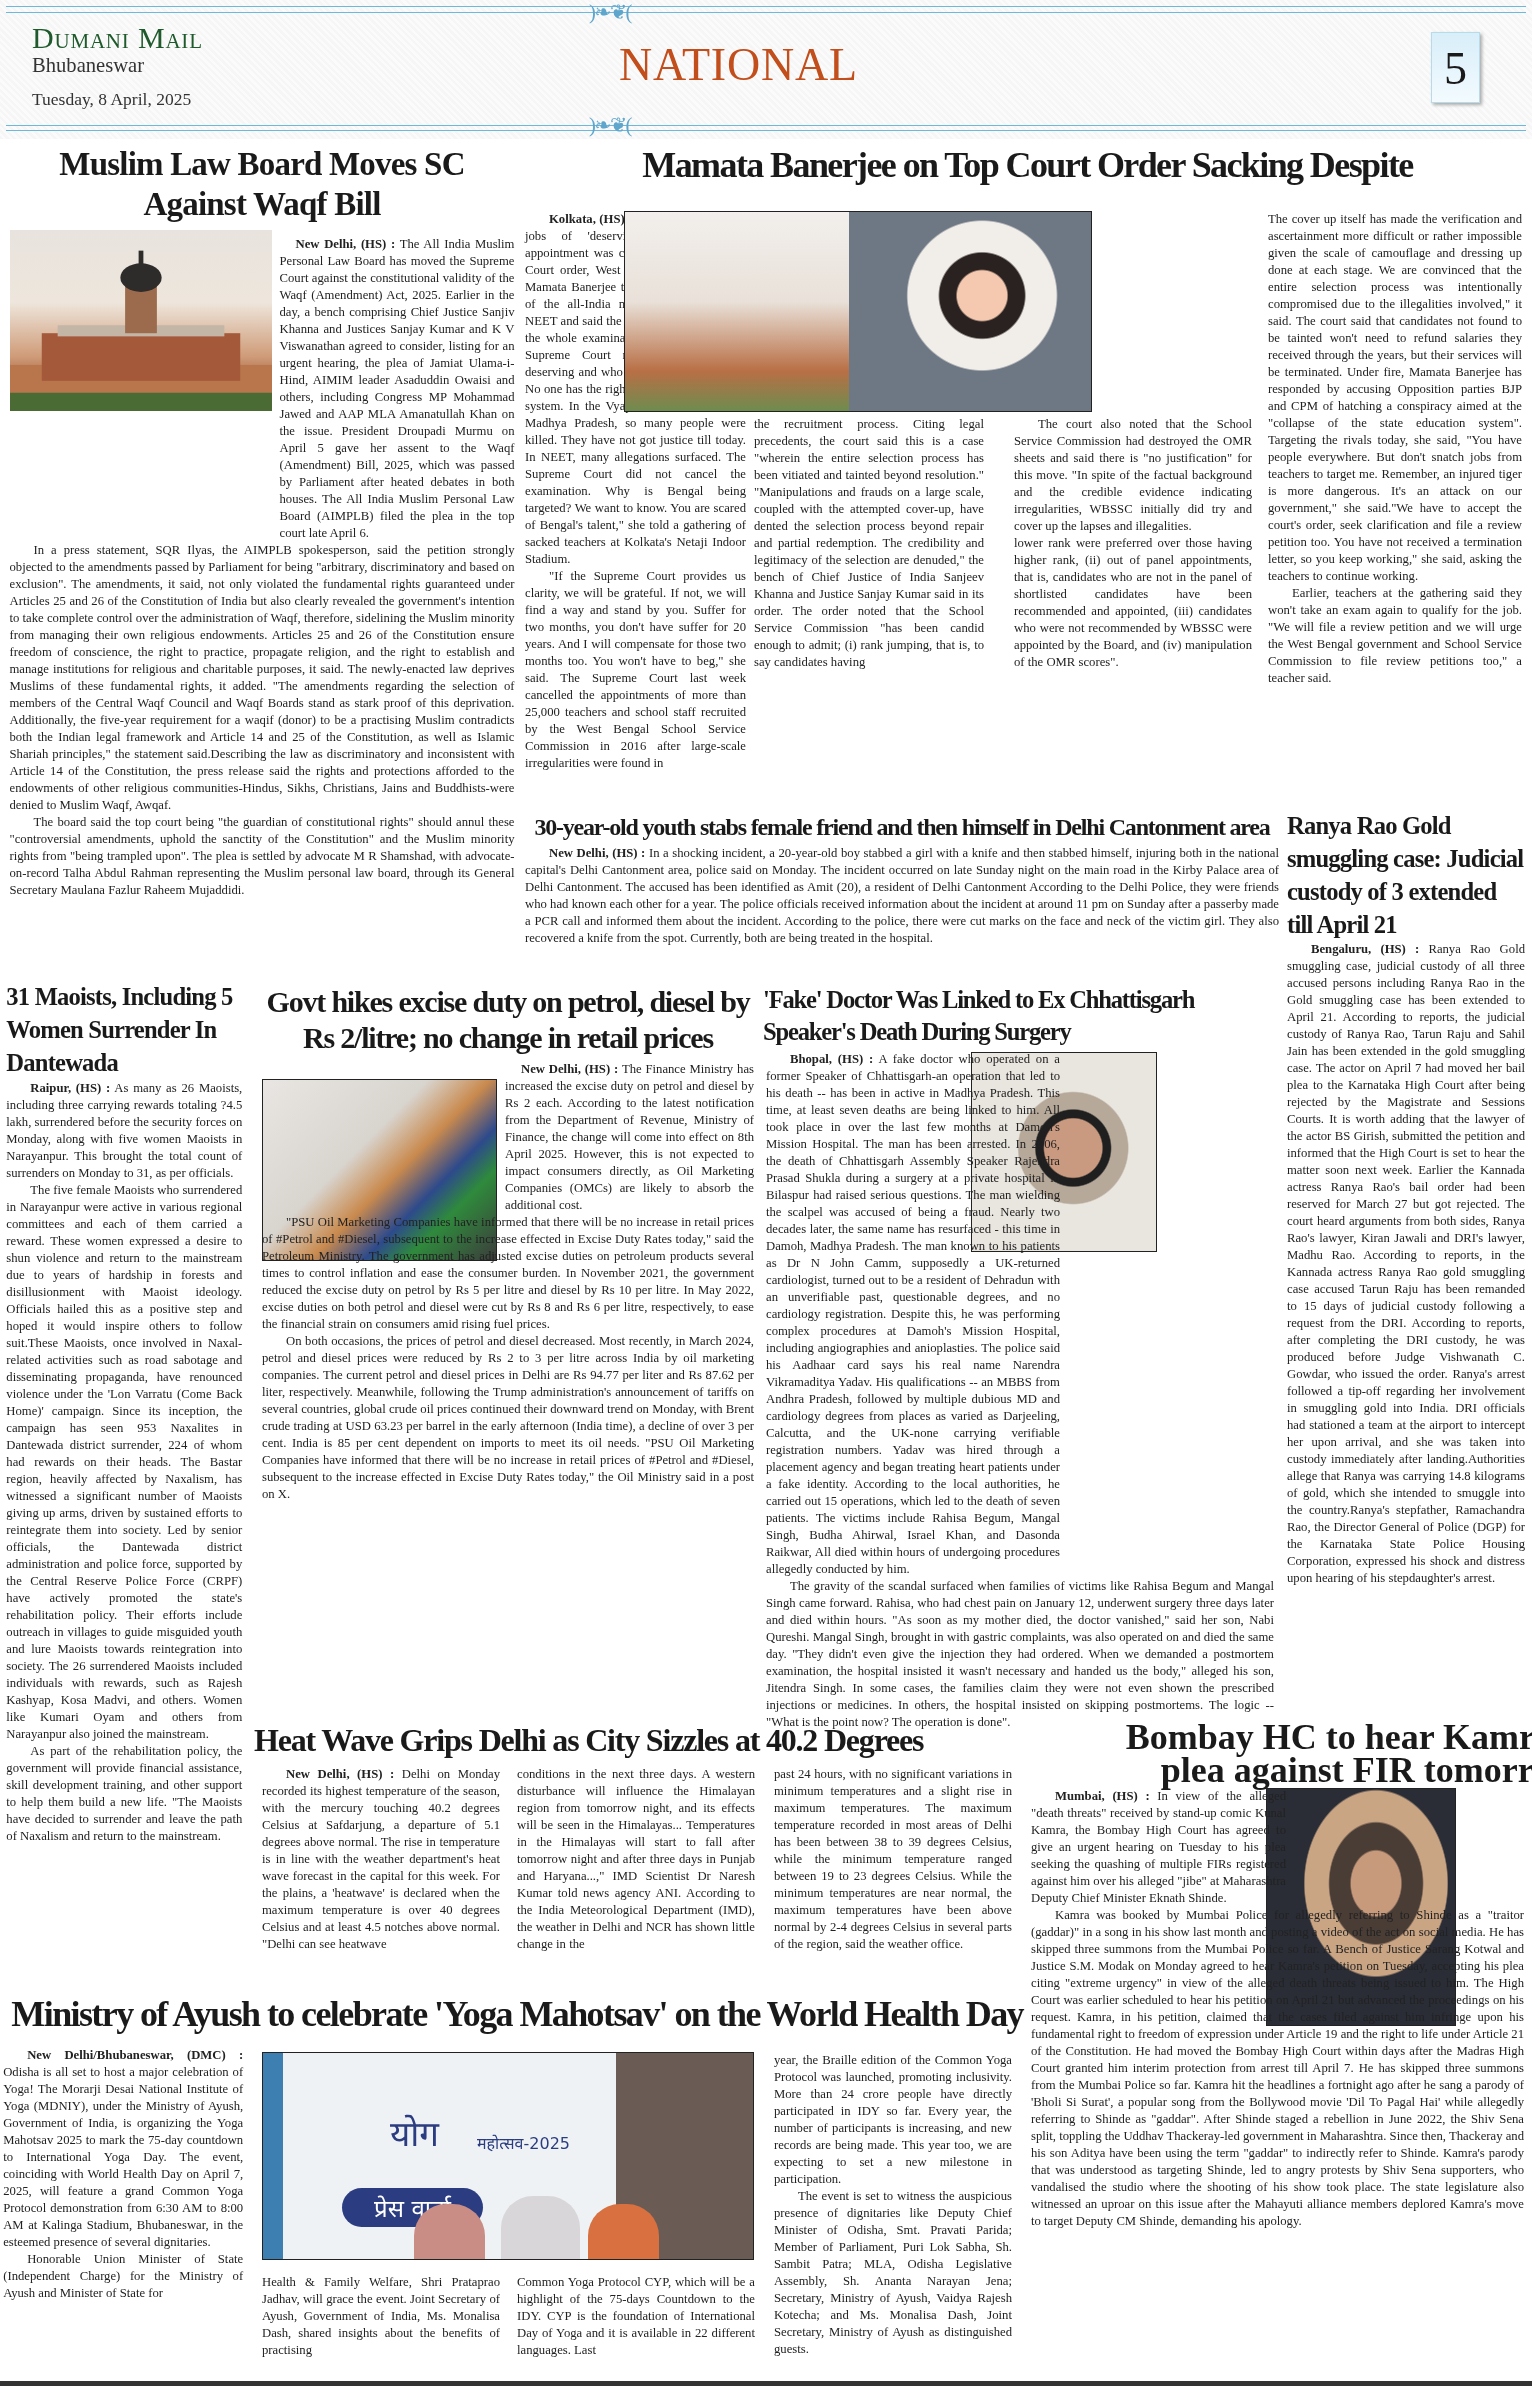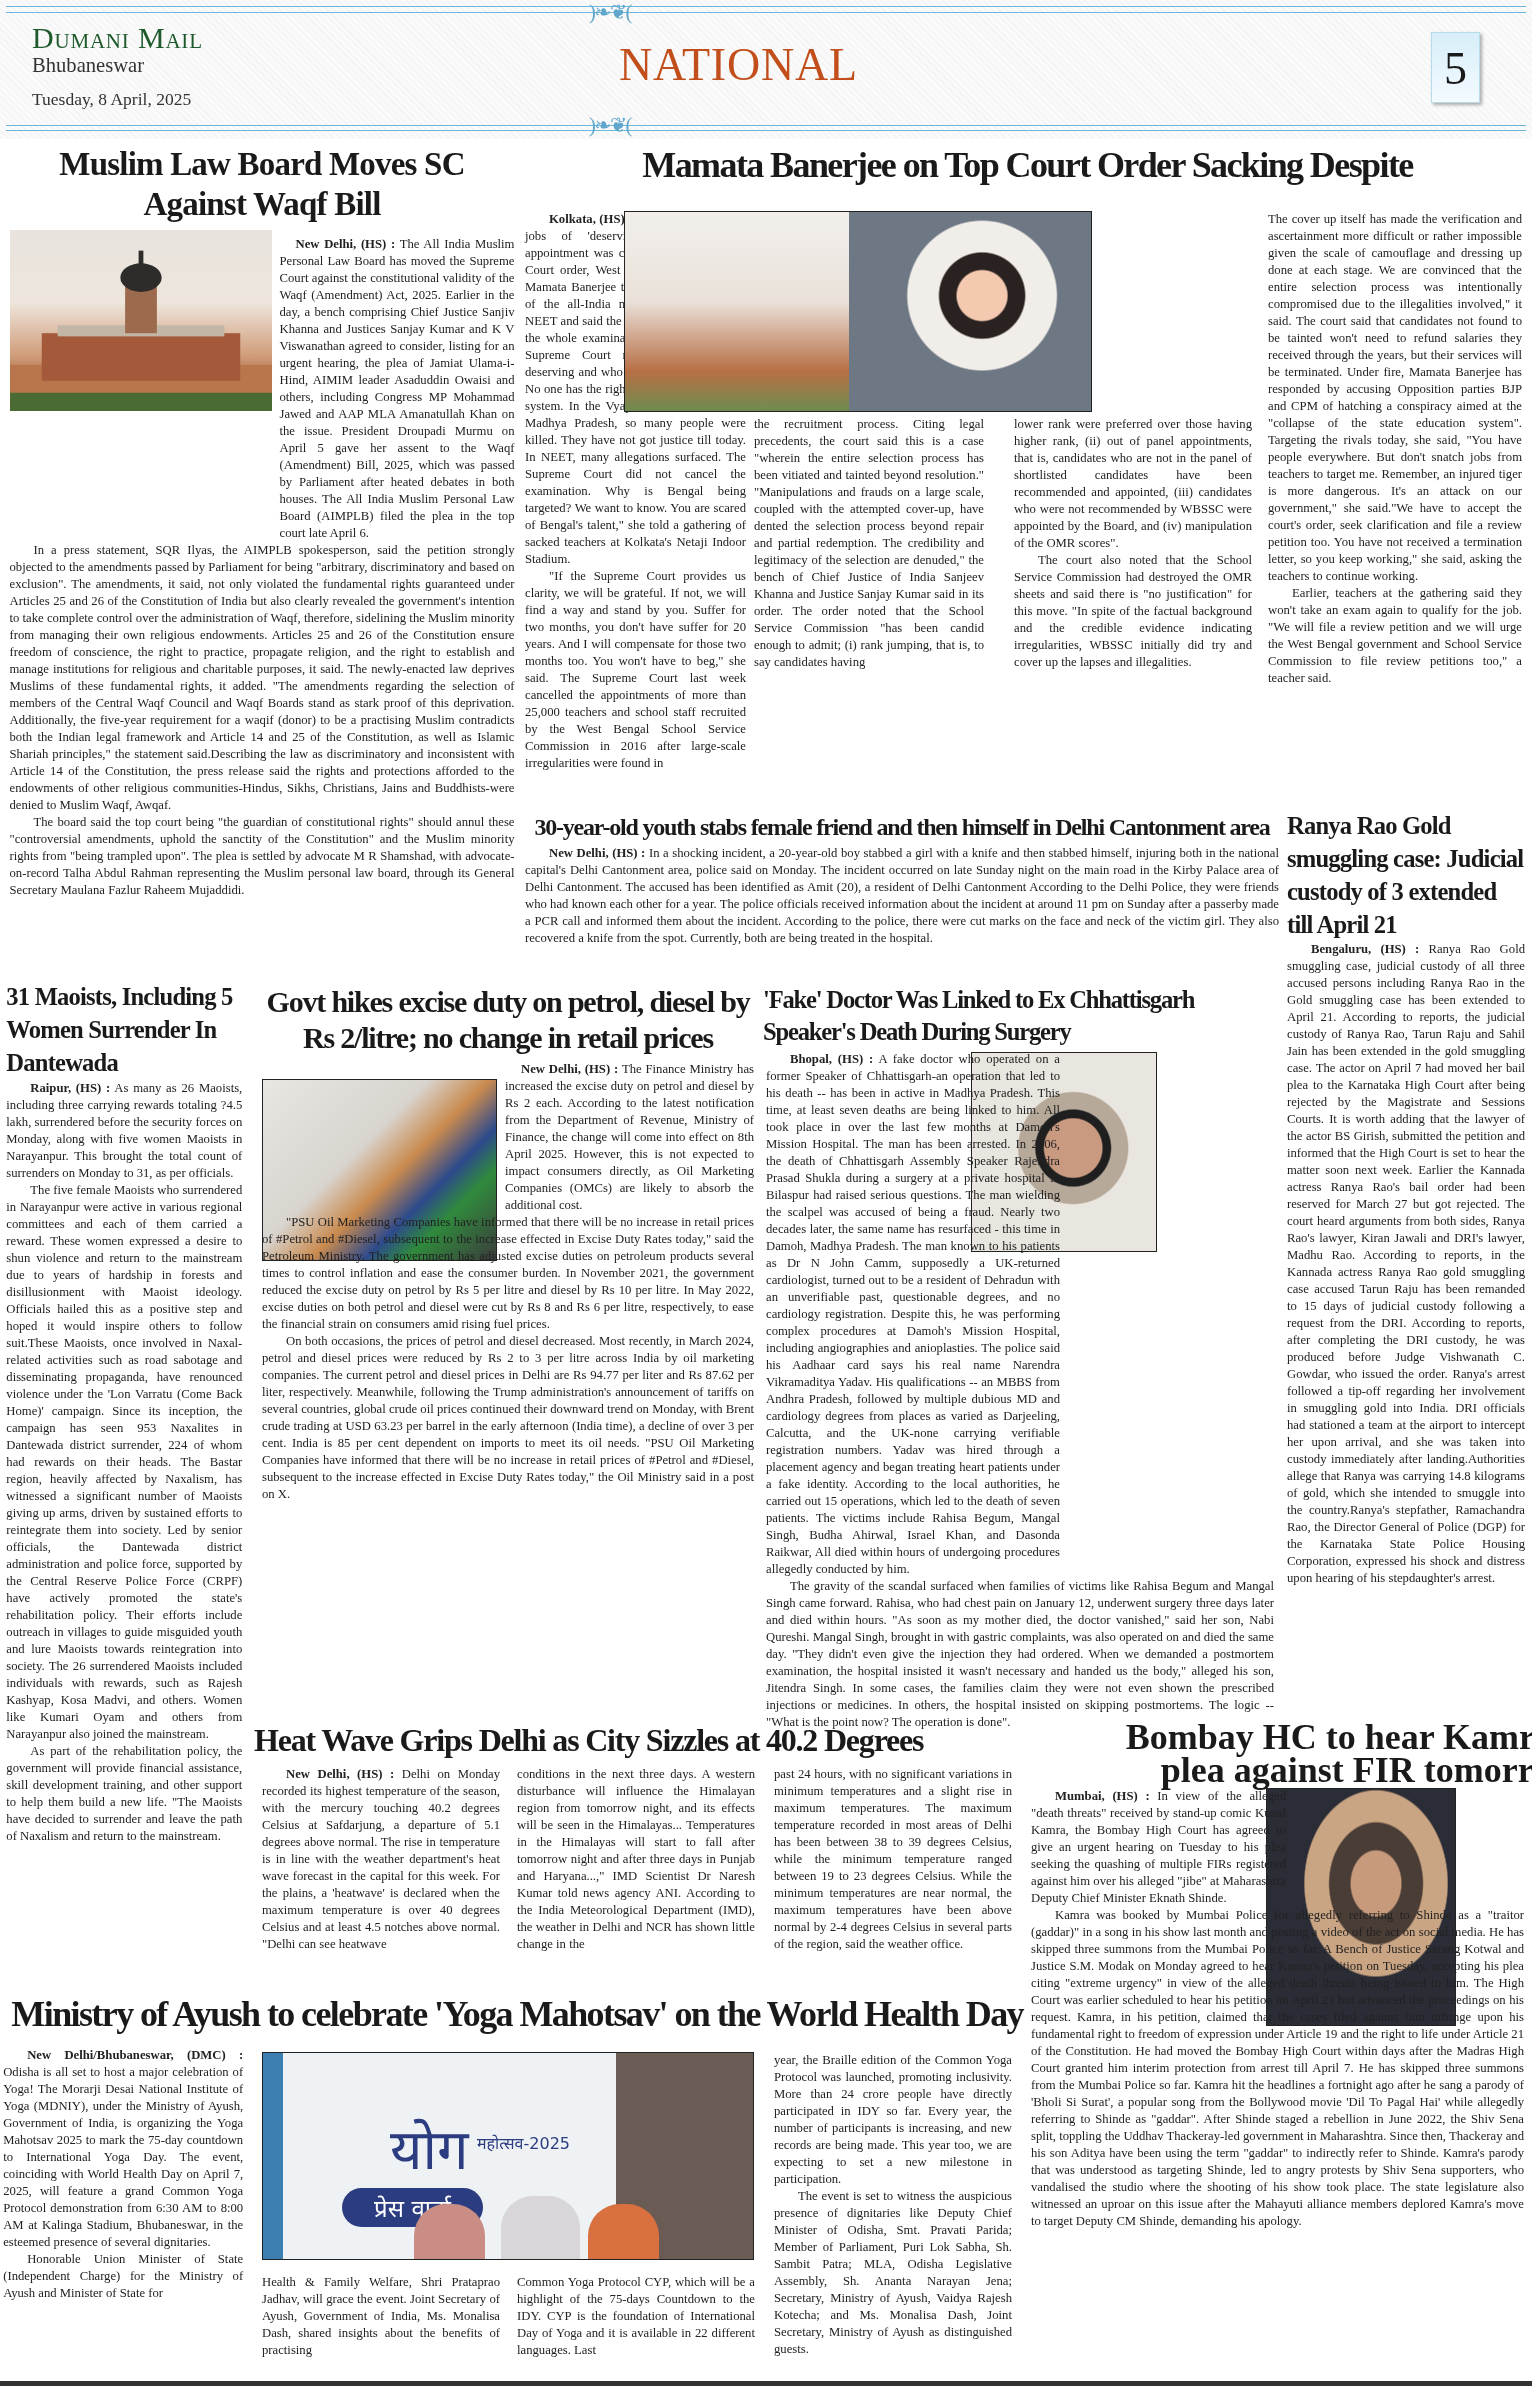--- a/index.html
+++ b/index.html
@@ -60,22 +60,22 @@
   <p>"If the Supreme Court provides us clarity, we will be grateful. If not, we will find a way and stand by you. Suffer for two months, you don't have suffer for 20 years. And I will compensate for those two months too. You won't have to beg," she said. The Supreme Court last week cancelled the appointments of more than 25,000 teachers and school staff recruited by the West Bengal School Service Commission in 2016 after large-scale irregularities were found in</p>
 </div>
 <div class="abs photo" style="left:624px;top:211px;width:468px;height:201px;background:#ddd;display:flex">
   <div style="width:48%;height:100%;background:linear-gradient(#f2efec 0,#e9e1d9 45%,#b86f45 80%,#6e8c4f 100%)"></div>
   <div style="width:52%;height:100%;background:radial-gradient(circle at 55% 42%,#f4c9b0 0 14%,#2a2220 15% 24%,#f1ede8 25% 42%,#6e7784 43%)"></div>
 </div>
 <div class="abs body" style="left:754px;top:416px;width:230px">
   <p style="text-indent:0">the recruitment process. Citing legal precedents, the court said this is a case "wherein the entire selection process has been vitiated and tainted beyond resolution." "Manipulations and frauds on a large scale, coupled with the attempted cover-up, have dented the selection process beyond repair and partial redemption. The credibility and legitimacy of the selection are denuded," the bench of Chief Justice of India Sanjeev Khanna and Justice Sanjay Kumar said in its order. The order noted that the School Service Commission "has been candid enough to admit; (i) rank jumping, that is, to say candidates having</p>
 </div>
 <div class="abs body" style="left:1014px;top:416px;width:238px">
+  <p>The court also noted that the School Service Commission had destroyed the OMR sheets and said there is "no justification" for this move. "In spite of the factual background and the credible evidence indicating irregularities, WBSSC initially did try and cover up the lapses and illegalities.</p>
   <p style="text-indent:0">lower rank were preferred over those having higher rank, (ii) out of panel appointments, that is, candidates who are not in the panel of shortlisted candidates have been recommended and appointed, (iii) candidates who were not recommended by WBSSC were appointed by the Board, and (iv) manipulation of the OMR scores".</p>
-  <p>The court also noted that the School Service Commission had destroyed the OMR sheets and said there is "no justification" for this move. "In spite of the factual background and the credible evidence indicating irregularities, WBSSC initially did try and cover up the lapses and illegalities.</p>
 </div>
 <div class="abs body" style="left:1268px;top:211px;width:254px">
   <p style="text-indent:0">The cover up itself has made the verification and ascertainment more difficult or rather impossible given the scale of camouflage and dressing up done at each stage. We are convinced that the entire selection process was intentionally compromised due to the illegalities involved," it said. The court said that candidates not found to be tainted won't need to refund salaries they received through the years, but their services will be terminated. Under fire, Mamata Banerjee has responded by accusing Opposition parties BJP and CPM of hatching a conspiracy aimed at the "collapse of the state education system". Targeting the rivals today, she said, "You have people everywhere. But don't snatch jobs from teachers to target me. Remember, an injured tiger is more dangerous. It's an attack on our government," she said."We have to accept the court's order, seek clarification and file a review petition too. You have not received a termination letter, so you keep working," she said, asking the teachers to continue working.</p>
   <p>Earlier, teachers at the gathering said they won't take an exam again to qualify for the job. "We will file a review petition and we will urge the West Bengal government and School Service Commission to file review petitions too," a teacher said.</p>
 </div>
 
 <h2 class="abs" style="left:525px;top:813px;width:754px;font-size:24px;line-height:28.6px;text-align:center;letter-spacing:-1.2px">30-year-old youth stabs female friend and then himself in Delhi Cantonment area</h2>
 <div class="abs body" style="left:525px;top:845px;width:754px">
   <p><span class="dl">New Delhi, (HS) :</span> <span>In a shocking incident, a 20-year-old boy stabbed a girl with a knife and then stabbed himself, injuring both in the national capital's Delhi Cantonment area, police said on Monday. The incident occurred on late Sunday night on the main road in the Kirby Palace area of Delhi Cantonment. The accused has been identified as Amit (20), a resident of Delhi Cantonment According to the Delhi Police, they were friends who had known each other for a year. The police officials received information about the incident at around 11 pm on Sunday after a passerby made a PCR call and informed them about the incident. According to the police, there were cut marks on the face and neck of the victim girl. They also recovered a knife from the spot. Currently, both are being treated in the hospital.</span></p>
 </div>
@@ -124,21 +124,21 @@
   <p style="margin-right:238px"><span class="dl">Mumbai, (HS) :</span> <span>In view of the alleged "death threats" received by stand-up comic Kunal Kamra, the Bombay High Court has agreed to give an urgent hearing on Tuesday to his plea seeking the quashing of multiple FIRs registered against him over his alleged "jibe" at Maharashtra Deputy Chief Minister Eknath Shinde.</span></p>
   <p>Kamra was booked by Mumbai Police for allegedly referring to Shinde as a "traitor (gaddar)" in a song in his show last month and posting a video of the act on social media. He has skipped three summons from the Mumbai Police so far. A Bench of Justice Sarang Kotwal and Justice S.M. Modak on Monday agreed to hear Kamra's petition on Tuesday, accepting his plea citing "extreme urgency" in view of the alleged death threats being issued to him. The High Court was earlier scheduled to hear his petition on April 21 but advanced the proceedings on his request. Kamra, in his petition, claimed that the cases filed against him infringe upon his fundamental right to freedom of expression under Article 19 and the right to life under Article 21 of the Constitution. He had moved the Bombay High Court within days after the Madras High Court granted him interim protection from arrest till April 7. He has skipped three summons from the Mumbai Police so far. Kamra hit the headlines a fortnight ago after he sang a parody of 'Bholi Si Surat', a popular song from the Bollywood movie 'Dil To Pagal Hai' while allegedly referring to Shinde as "gaddar". After Shinde staged a rebellion in June 2022, the Shiv Sena split, toppling the Uddhav Thackeray-led government in Maharashtra. Since then, Thackeray and his son Aditya have been using the term "gaddar" to indirectly refer to Shinde. Kamra's parody that was understood as targeting Shinde, led to angry protests by Shiv Sena supporters, who vandalised the studio where the shooting of his show took place. The state legislature also witnessed an uproar on this issue after the Mahayuti alliance members deplored Kamra's move to target Deputy CM Shinde, demanding his apology.</p>
 </div>
 
 <h1 class="abs" style="left:3.2px;top:1993px;width:1028px;font-size:36px;line-height:43px;text-align:center;letter-spacing:-1.6px">Ministry of Ayush to celebrate 'Yoga Mahotsav' on the World Health Day</h1>
 <div class="abs body" style="left:3.2px;top:2047px;width:240px">
   <p><span class="dl">New Delhi/Bhubaneswar, (DMC) :</span> <span>Odisha is all set to host a major celebration of Yoga! The Morarji Desai National Institute of Yoga (MDNIY), under the Ministry of Ayush, Government of India, is organizing the Yoga Mahotsav 2025 to mark the 75-day countdown to International Yoga Day. The event, coinciding with World Health Day on April 7, 2025, will feature a grand Common Yoga Protocol demonstration from 6:30 AM to 8:00 AM at Kalinga Stadium, Bhubaneswar, in the esteemed presence of several dignitaries.</span></p>
   <p>Honorable Union Minister of State (Independent Charge) for the Ministry of Ayush and Minister of State for</p>
 </div>
 <div class="abs photo" style="left:262px;top:2052px;width:492px;height:208px;background:linear-gradient(90deg,#3c7fb0 0 4%,#eef2f5 4% 72%,#6a5b55 72%)">
-  <div class="abs" style="left:127px;top:56px;font-size:56px;color:#2b3d80;font-family:'DejaVu Sans',sans-serif">योग</div>
+  <div class="abs" style="left:127px;top:56px;font-size:35px;color:#2b3d80;font-family:'DejaVu Sans',sans-serif">योग</div>
   <div class="abs" style="left:214px;top:79px;font-size:16px;color:#2b3d80;font-family:'DejaVu Sans',sans-serif">महोत्सव-2025</div>
   <div class="abs" style="left:79px;top:135px;padding:3.2px 32px;border-radius:24px;background:#2b3d80;color:#fff;font-size:24px;font-family:'DejaVu Sans',sans-serif">प्रेस वार्ता</div>
   <div class="abs" style="left:151px;top:151px;width:71px;height:57px;background:#c98d86;border-radius:32px 32px 0 0"></div>
   <div class="abs" style="left:238px;top:143px;width:79px;height:65px;background:#d8d6d8;border-radius:32px 32px 0 0"></div>
   <div class="abs" style="left:325px;top:151px;width:71px;height:57px;background:#d87040;border-radius:32px 32px 0 0"></div>
 </div>
 <div class="abs body" style="left:262px;top:2274px;width:238px">
   <p style="text-indent:0">Health &amp; Family Welfare, Shri Prataprao Jadhav, will grace the event. Joint Secretary of Ayush, Government of India, Ms. Monalisa Dash, shared insights about the benefits of practising</p>
 </div>
 <div class="abs body" style="left:517px;top:2274px;width:238px">

